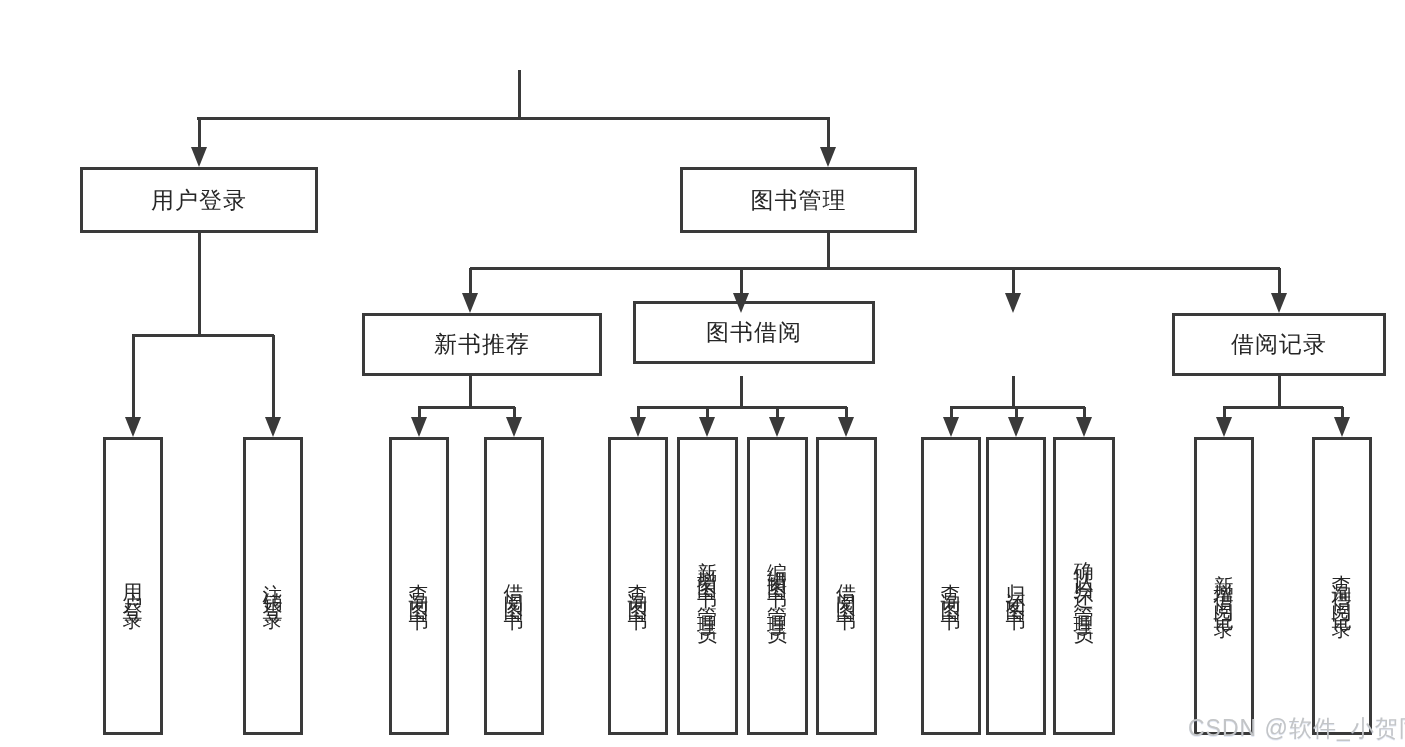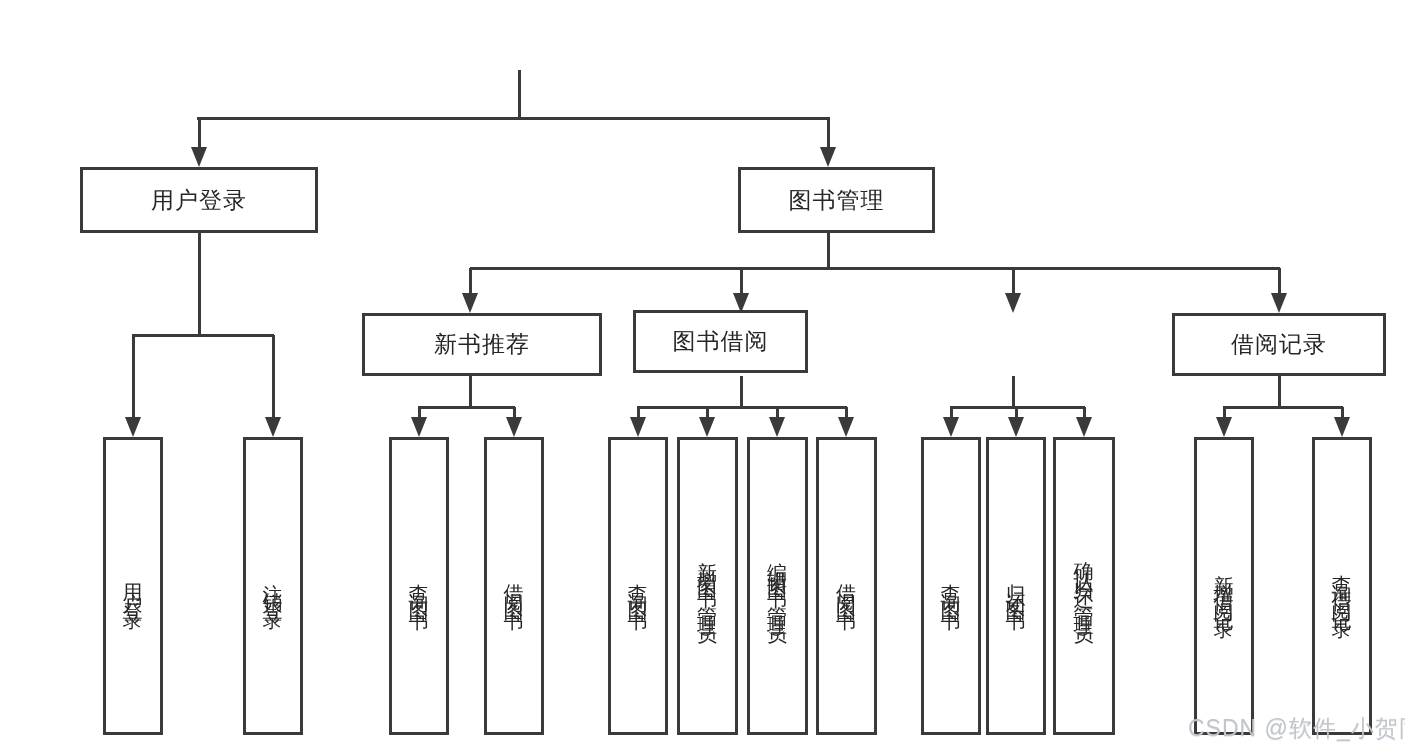--- a/index.html
+++ b/index.html
@@ -58,28 +58,28 @@
 </style>
 </head>
 <body>
 
 <div class="canvas">
 
 
   <div class="node" style="left:80px;top:167px;width:238px;height:66px">
     <span>用户登录</span>
   </div>
-  <div class="node" style="left:738px;top:167px;width:197px;height:66px">
+  <div class="node" style="left:680px;top:167px;width:237px;height:66px">
     <span>图书管理</span>
   </div>
 
   <div class="node" style="left:362px;top:313px;width:240px;height:63px">
     <span>新书推荐</span>
   </div>
-  <div class="node" style="left:633px;top:310px;width:175px;height:63px">
+  <div class="node" style="left:633px;top:301px;width:242px;height:63px">
     <span>图书借阅</span>
   </div>
   <div class="node" style="left:1172px;top:313px;width:214px;height:63px">
     <span>借阅记录</span>
   </div>
 
   <div class="leaf" style="left:103px;width:60px">
     <span class="vtext">用户登录</span>
   </div>
   <div class="leaf" style="left:243px;width:60px">

